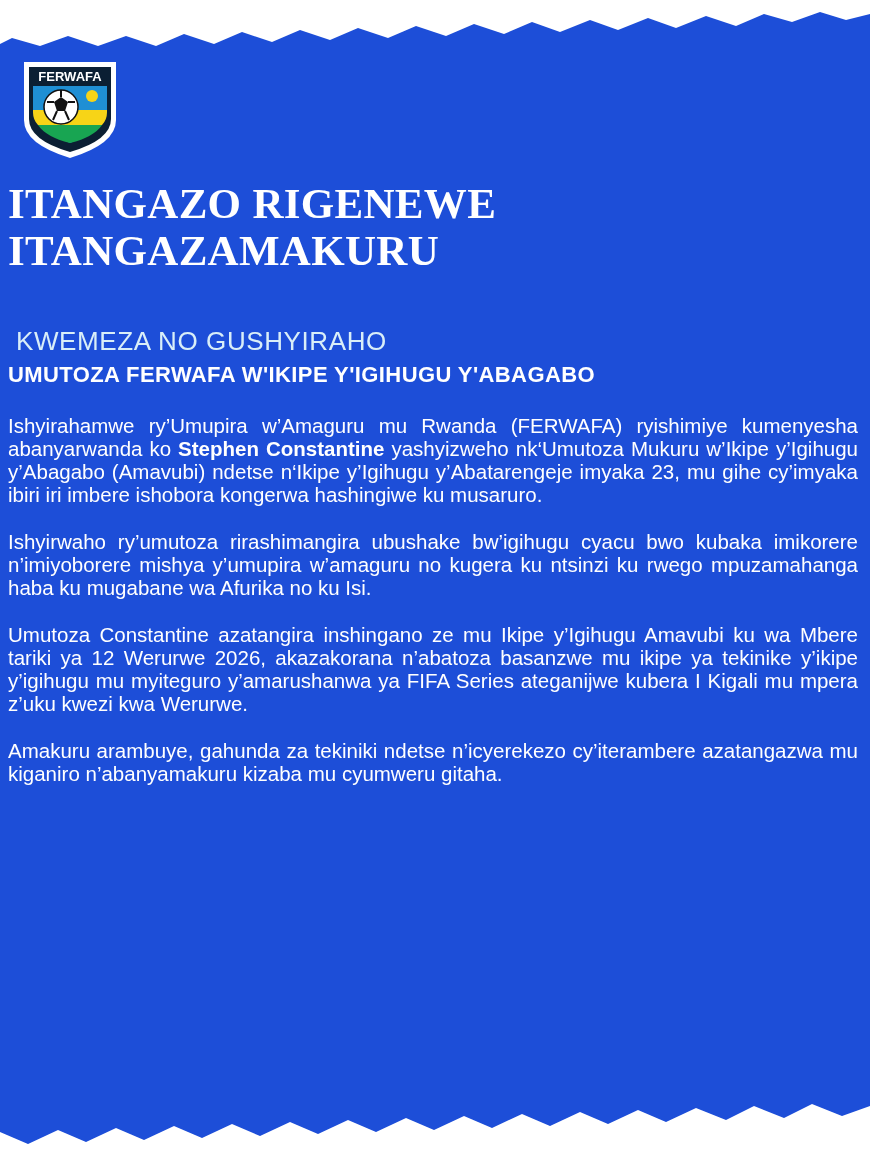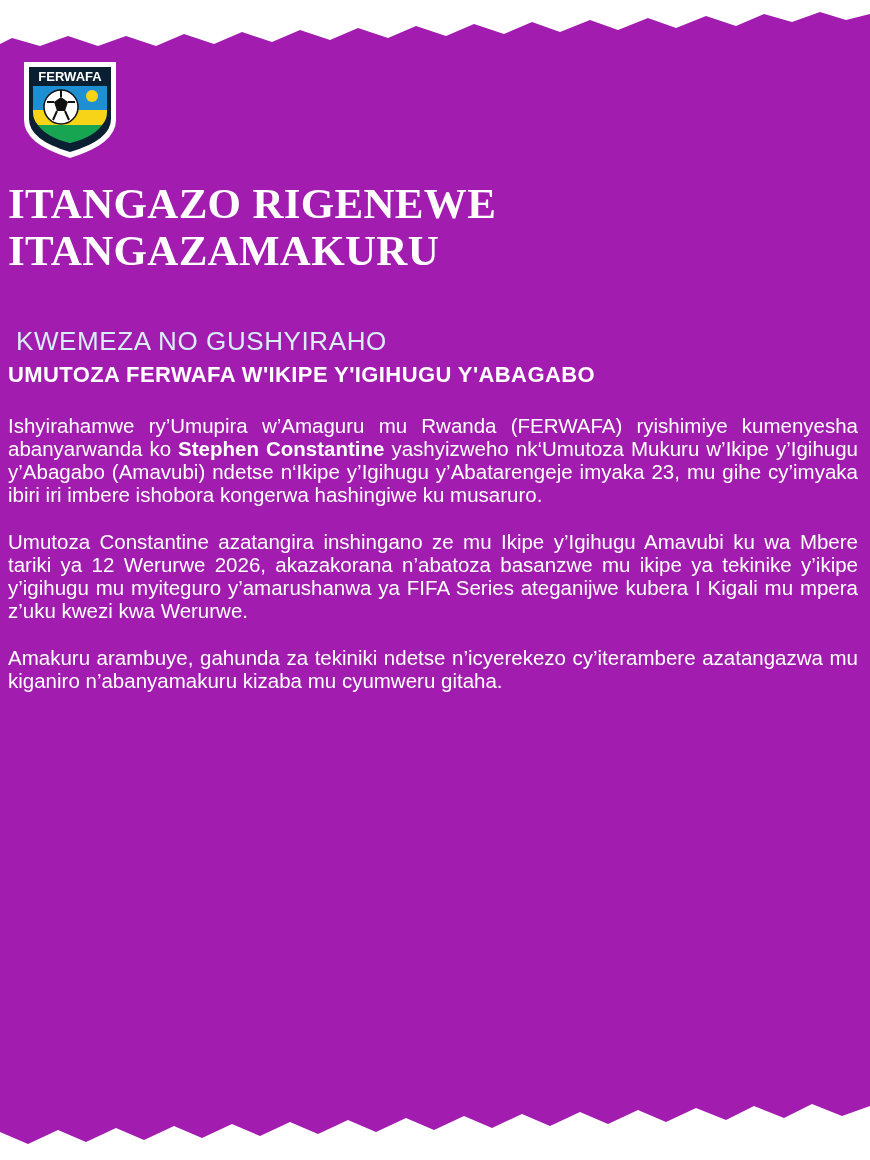--- a/index.html
+++ b/index.html
@@ -10,21 +10,21 @@
   body {
     width: 870px;
     height: 1160px;
     font-family: "Liberation Sans", sans-serif;
     overflow: hidden;
     position: relative;
   }
   .poster {
     position: absolute;
     inset: 0;
-    background: #a21caf;
+    background: #1d4ed8;
     overflow: hidden;
   }
   
   .torn-top {
     position: absolute;
     top: 0; left: 0;
     width: 870px;
     height: 46px;
     display: block;
   }
@@ -133,17 +133,18 @@
   <div class="headline">
     <span class="l1">ITANGAZO RIGENEWE</span>
     <span class="l2">ITANGAZAMAKURU</span>
   </div>
 
   <div class="sub1">KWEMEZA NO GUSHYIRAHO</div>
   <div class="sub2">UMUTOZA FERWAFA W'IKIPE Y'IGIHUGU Y'ABAGABO</div>
 
   <div class="body">
     <p class="para"><span>Ishyirahamwe ry’Umupira w’Amaguru mu Rwanda (FERWAFA) ryishimiye kumenyesha abanyarwanda ko </span><span class="name-bold">Stephen Constantine</span><span> yashyizweho nk‘Umutoza Mukuru w’Ikipe y’Igihugu y’Abagabo (Amavubi) ndetse n‘Ikipe y’Igihugu y’Abatarengeje imyaka 23, mu gihe cy’imyaka ibiri iri imbere ishobora kongerwa hashingiwe ku musaruro.</span></p>
+    <p class="para">Ishyirwaho ry’umutoza rirashimangira ubushake bw’igihugu cyacu bwo kubaka imikorere n’imiyoborere mishya y’umupira w’amaguru no kugera ku ntsinzi ku rwego mpuzamahanga haba ku mugabane wa Afurika no ku Isi.</p>
     <p class="para">Umutoza Constantine azatangira inshingano ze mu Ikipe y’Igihugu Amavubi ku wa Mbere tariki ya 12 Werurwe 2026, akazakorana n’abatoza basanzwe mu ikipe ya tekinike y’ikipe y’igihugu mu myiteguro y’amarushanwa ya FIFA Series ateganijwe kubera I Kigali mu mpera z’uku kwezi kwa Werurwe.</p>
     <p class="para">Amakuru arambuye, gahunda za tekiniki ndetse n’icyerekezo cy’iterambere azatangazwa mu kiganiro n’abanyamakuru kizaba mu cyumweru gitaha.</p>
   </div>
 
 </div>
 
 </body></html>

